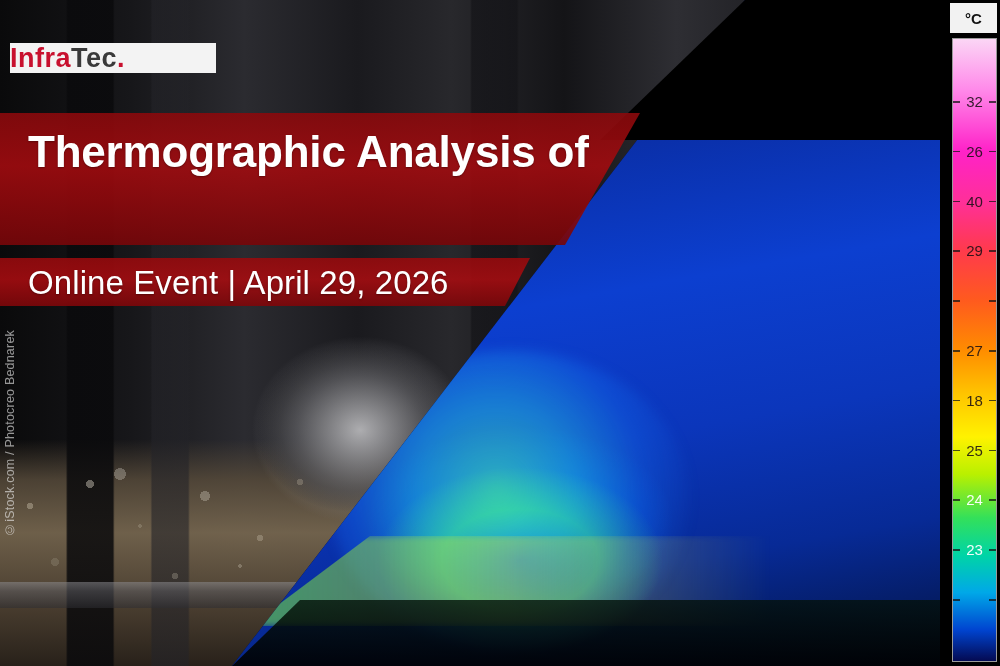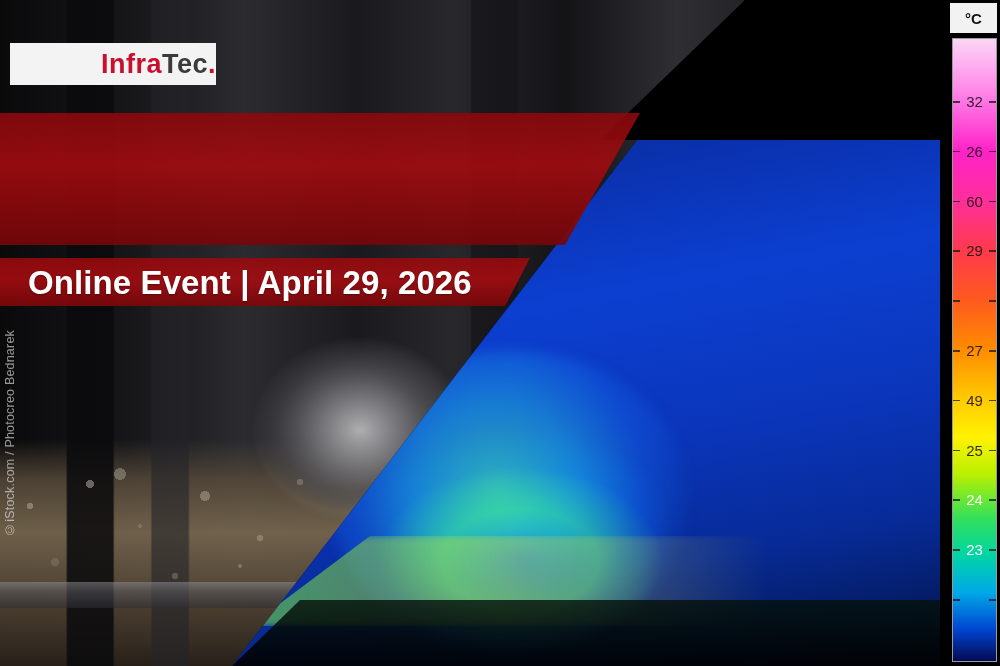--- a/index.html
+++ b/index.html
@@ -77,22 +77,22 @@
   }
   .thermal-blob{
     position:absolute;left:330px;top:350px;width:360px;height:300px;
     border-radius:50%;
     background:radial-gradient(circle at 46% 46%, rgba(80,255,170,.55) 0%, rgba(40,210,230,.45) 32%, rgba(20,110,240,.35) 58%, rgba(10,40,160,0) 80%);
     filter:blur(6px);
   }
 
   
   .logo-box{
-    position:absolute;left:10px;top:43px;width:206px;height:42px;
-    background:#f3f3f3;display:flex;align-items:center;justify-content:flex-end;
+    position:absolute;left:10px;top:43px;width:206px;height:30px;
+    background:#f3f3f3;display:flex;align-items:center;justify-content:flex-start;
   }
   .logo-text{font-family:"Liberation Sans",sans-serif;font-weight:700;letter-spacing:.5px;
     font-size:27px;line-height:1;white-space:nowrap;}
   .logo-text .lg-a{color:#c8102e;}
   .logo-text .lg-b{color:#3a3a3a;}
   .logo-text .lg-dot{color:#c8102e;}
   .band-top-clip{
     position:absolute;left:0;top:113px;width:700px;height:132px;
     clip-path:polygon(0 0, 640px 0, 565px 132px, 0 132px);
     background:linear-gradient(180deg, rgba(138,9,12,.9) 0%, rgba(165,11,15,.88) 40%, rgba(118,6,9,.92) 100%);
@@ -102,21 +102,21 @@
     clip-path:polygon(0 0, 530px 0, 505px 48px, 0 48px);
     background:linear-gradient(180deg, rgba(150,10,13,.9) 0%, rgba(168,12,16,.88) 45%, rgba(124,7,10,.92) 100%);
   }
   .title{
     position:absolute;left:28px;top:124px;width:640px;
     color:#ffffff;font-weight:700;font-size:44px;line-height:1.28;
     letter-spacing:-.2px;text-shadow:0 1px 2px rgba(0,0,0,.35);
   }
   .subtitle{
     position:absolute;left:28px;top:263px;width:520px;
-    color:#ffffff;font-weight:700;font-size:33px;line-height:1.2;
+    color:#ffffff;font-weight:400;font-size:33px;line-height:1.2;
     letter-spacing:.1px;text-shadow:0 1px 2px rgba(0,0,0,.35);
   }
 
   
   .credit{
     position:absolute;
     writing-mode:vertical-rl;transform:rotate(180deg);
     font-size:12.5px;letter-spacing:.2px;white-space:nowrap;
   }
   .credit-left{left:3px;top:330px;color:rgba(235,235,235,.62);}
@@ -174,20 +174,21 @@
   <div class="thermal-hotband no-sel"></div>
 
   <div class="logo-box">
     <span class="logo-text no-sel"><span class="lg-a">Infra</span><span class="lg-b">Tec</span><span class="lg-dot">.</span></span>
   </div>
 
   <div class="band-top-clip"></div>
   <div class="band-bot-clip"></div>
 
   <div class="title no-sel">
+    <div>Thermographic Analysis of</div>
   </div>
 
   <div class="subtitle no-sel">Online Event | April 29, 2026</div>
 
   <div class="credit credit-left no-sel">©iStock.com / Photocreo Bednarek</div>
   <div class="credit credit-right no-sel">©iStock.com / scorpp</div>
 
   <div class="scale-wrap">
     <div class="scale-head no-sel">°C</div>
     <div class="scale-bar">
@@ -197,41 +198,41 @@
             <span style="color: rgba(25, 15, 20, 0.88);">32</span>
             <i class="r"></i>
           </div>
           <div class="tick" style="top: 111.8px;">
             <i class="l"></i>
             <span style="color: rgba(25, 15, 20, 0.88);">26</span>
             <i class="r"></i>
           </div>
           <div class="tick" style="top: 161.6px;">
             <i class="l"></i>
-            <span style="color: rgba(25, 15, 20, 0.88);">60</span>
+            <span style="color: rgba(25, 15, 20, 0.88);">40</span>
             <i class="r"></i>
           </div>
           <div class="tick" style="top: 211.4px;">
             <i class="l"></i>
             <span style="color: rgba(25, 15, 20, 0.88);">29</span>
             <i class="r"></i>
           </div>
           <div class="tick" style="top: 261.2px;">
             <i class="l"></i>
             <span style="color: rgba(25, 15, 20, 0.88); padding-left: 40px;">28</span>
             <i class="r"></i>
           </div>
           <div class="tick" style="top: 311px;">
             <i class="l"></i>
             <span style="color: rgba(25, 15, 20, 0.88);">27</span>
             <i class="r"></i>
           </div>
           <div class="tick" style="top: 360.8px;">
             <i class="l"></i>
-            <span style="color: rgba(25, 15, 20, 0.88);">49</span>
+            <span style="color: rgba(25, 15, 20, 0.88);">18</span>
             <i class="r"></i>
           </div>
           <div class="tick" style="top: 410.6px;">
             <i class="l"></i>
             <span style="color: rgba(25, 15, 20, 0.88);">25</span>
             <i class="r"></i>
           </div>
           <div class="tick" style="top: 460.4px;">
             <i class="l"></i>
             <span style="color: rgba(255, 255, 255, 0.95);">24</span>

